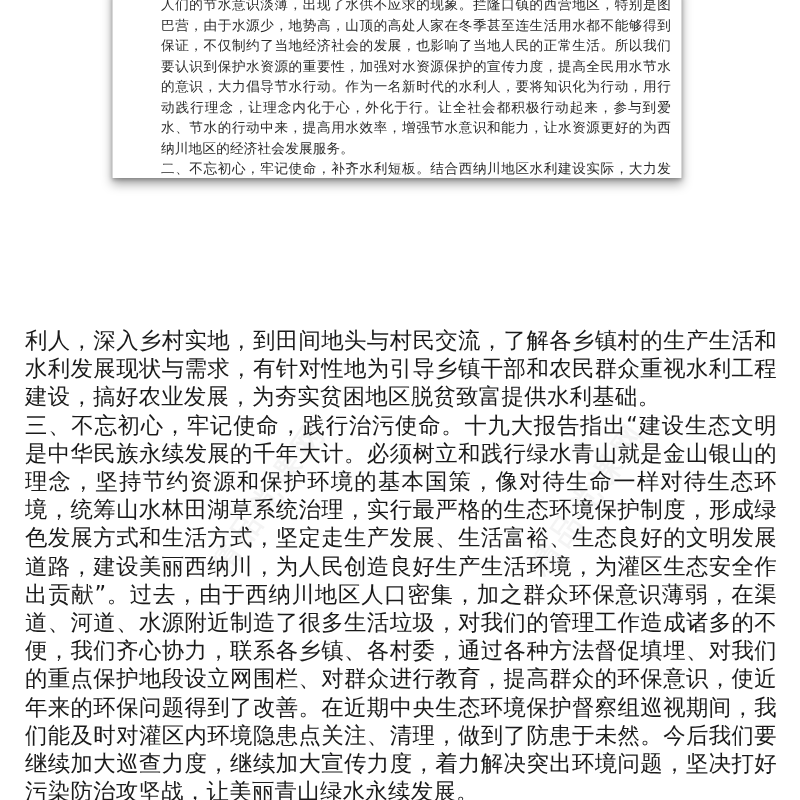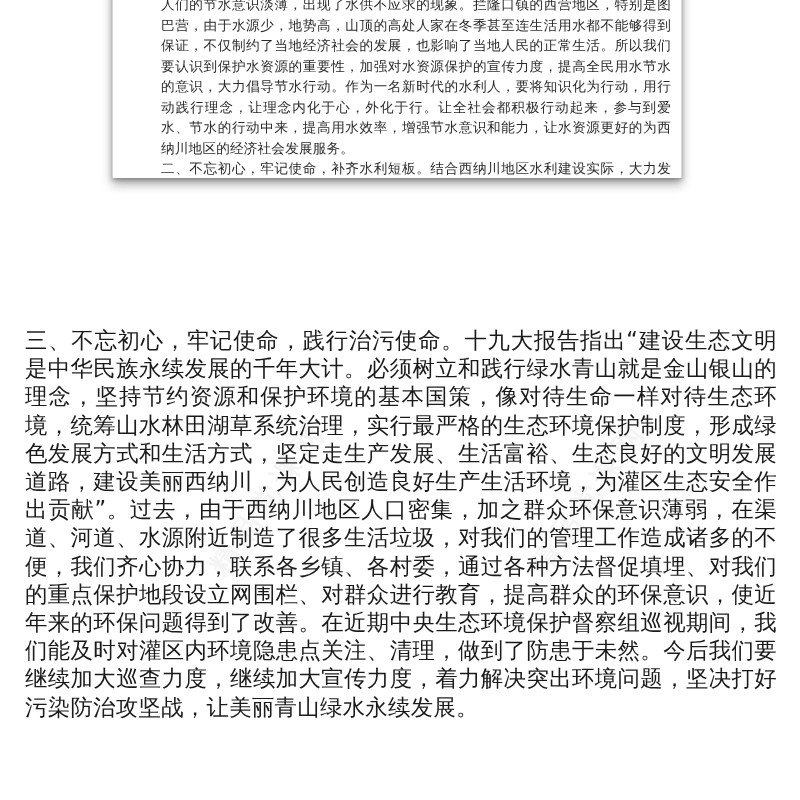--- a/index.html
+++ b/index.html
@@ -86,17 +86,18 @@
   <div class="watermark" style="left:520px; top:560px;">精品党课网</div>
 
   <div class="card">
     <div class="card-text">
       <p>人们的节水意识淡薄，出现了水供不应求的现象。拦隆口镇的西营地区，特别是图巴营，由于水源少，地势高，山顶的高处人家在冬季甚至连生活用水都不能够得到保证，不仅制约了当地经济社会的发展，也影响了当地人民的正常生活。所以我们要认识到保护水资源的重要性，加强对水资源保护的宣传力度，提高全民用水节水的意识，大力倡导节水行动。作为一名新时代的水利人，要将知识化为行动，用行动践行理念，让理念内化于心，外化于行。让全社会都积极行动起来，参与到爱水、节水的行动中来，提高用水效率，增强节水意识和能力，让水资源更好的为西纳川地区的经济社会发展服务。</p>
       <p>二、不忘初心，牢记使命，补齐水利短板。结合西纳川地区水利建设实际，大力发展高效节水灌溉，加快完善农田灌排体系，着力加强小型农田水利建设，不断改善乡村生产生活生态条件。加快推进农村饮水安全巩固提升工程，扎实做好水利扶贫工作。作为一名新时代的水</p>
     </div>
   </div>
 
   <div class="body-text">
+    <p>利人，深入乡村实地，到田间地头与村民交流，了解各乡镇村的生产生活和水利发展现状与需求，有针对性地为引导乡镇干部和农民群众重视水利工程建设，搞好农业发展，为夯实贫困地区脱贫致富提供水利基础。</p>
     <p>三、不忘初心，牢记使命，践行治污使命。十九大报告指出“建设生态文明是中华民族永续发展的千年大计。必须树立和践行绿水青山就是金山银山的理念，坚持节约资源和保护环境的基本国策，像对待生命一样对待生态环境，统筹山水林田湖草系统治理，实行最严格的生态环境保护制度，形成绿色发展方式和生活方式，坚定走生产发展、生活富裕、生态良好的文明发展道路，建设美丽西纳川，为人民创造良好生产生活环境，为灌区生态安全作出贡献”。过去，由于西纳川地区人口密集，加之群众环保意识薄弱，在渠道、河道、水源附近制造了很多生活垃圾，对我们的管理工作造成诸多的不便，我们齐心协力，联系各乡镇、各村委，通过各种方法督促填埋、对我们的重点保护地段设立网围栏、对群众进行教育，提高群众的环保意识，使近年来的环保问题得到了改善。在近期中央生态环境保护督察组巡视期间，我们能及时对灌区内环境隐患点关注、清理，做到了防患于未然。今后我们要继续加大巡查力度，继续加大宣传力度，着力解决突出环境问题，坚决打好污染防治攻坚战，让美丽青山绿水永续发展。</p>
 
   </div>
 
 </div>
 
 </body></html>

